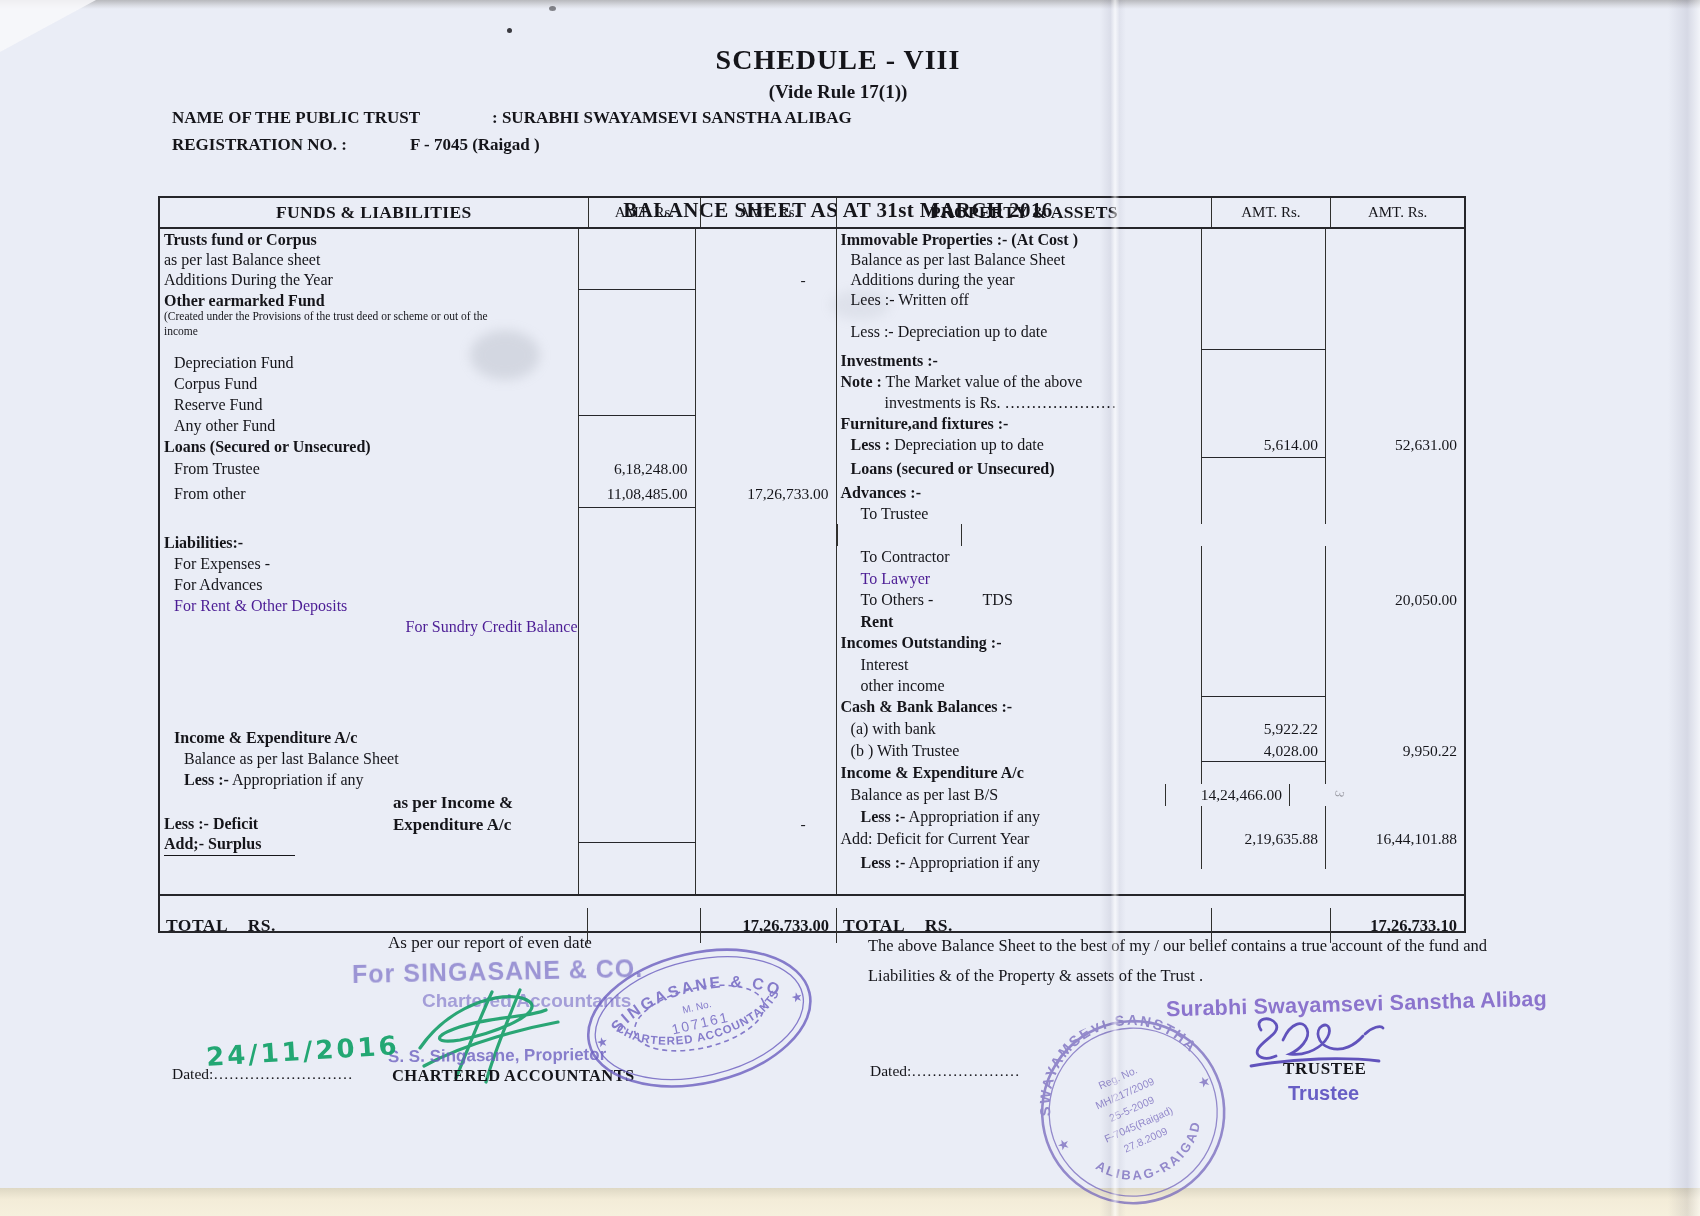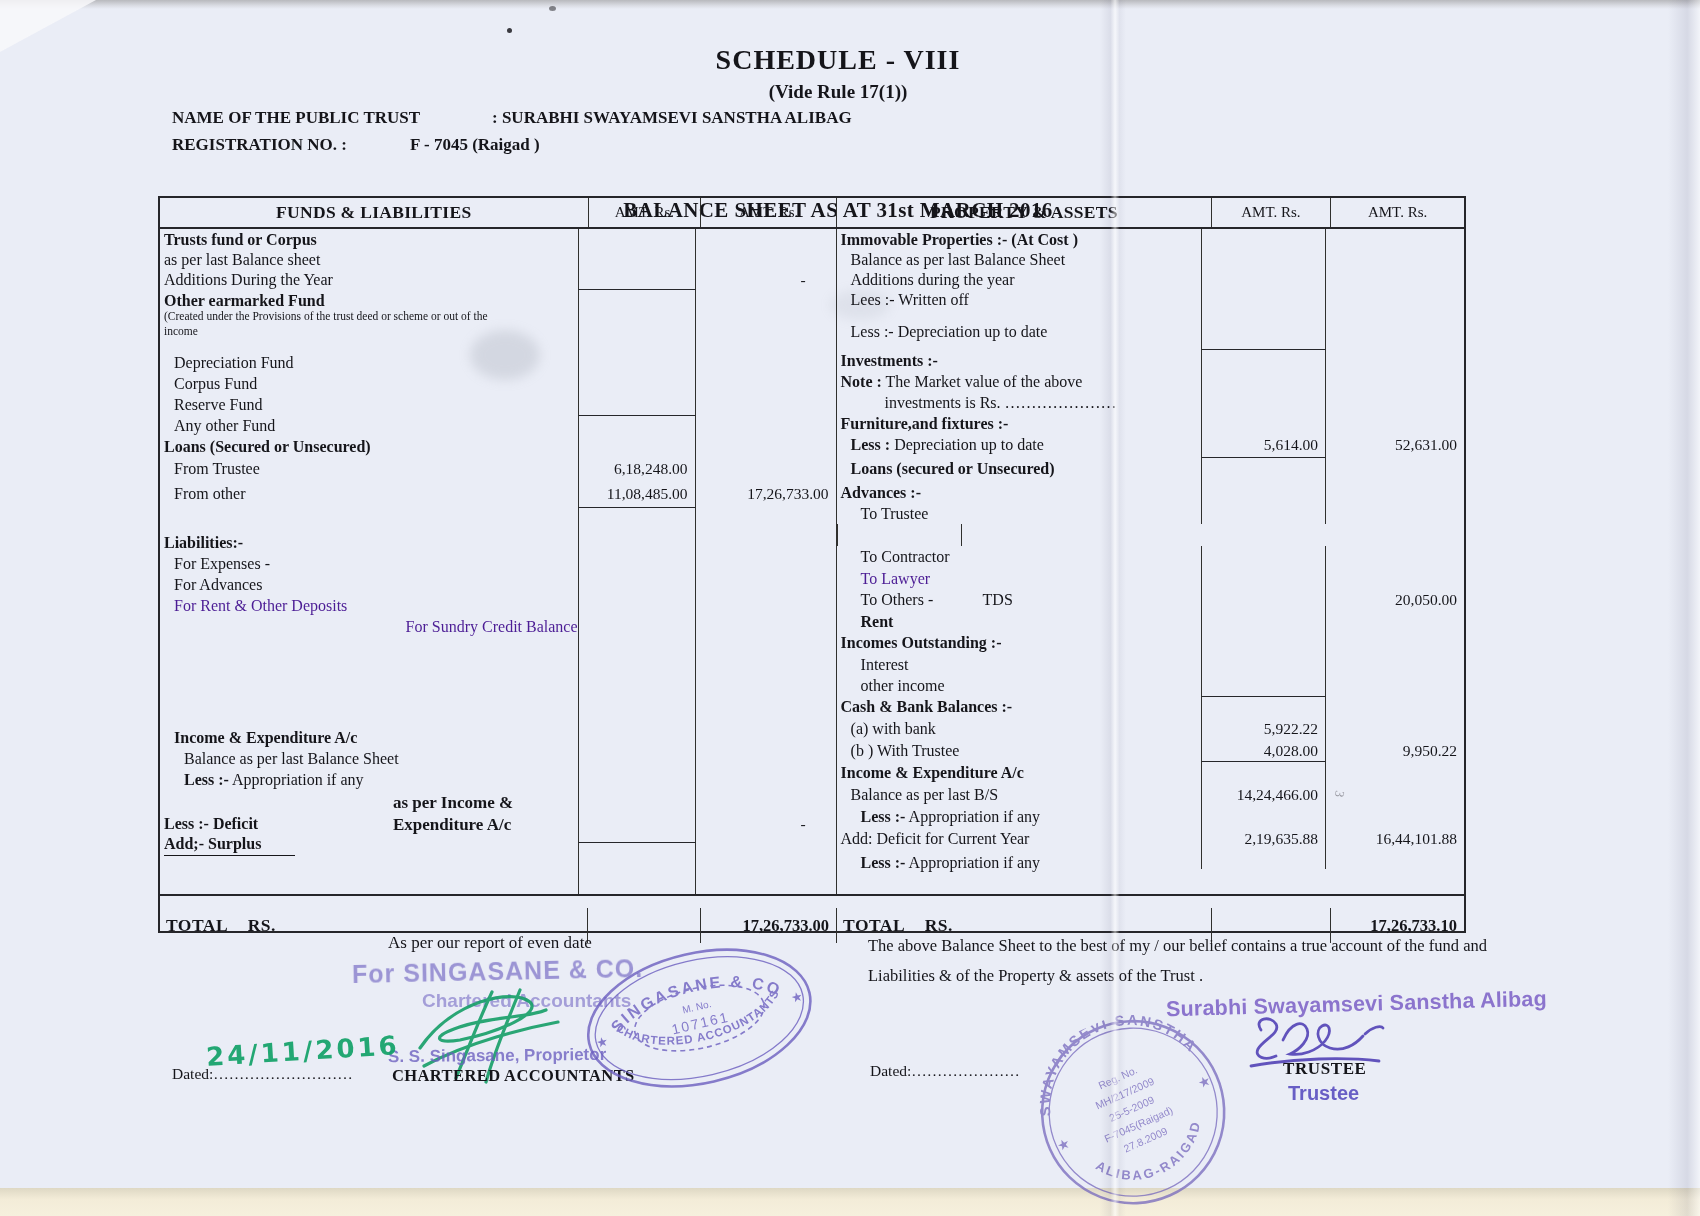--- a/index.html
+++ b/index.html
@@ -391,21 +391,21 @@
           <div class="row" style="height: 22px;">
             <div class="lbl" style="padding-left: 14px;"><span>(b ) With Trustee</span></div>
             <div class="a1 ua1">4,028.00</div>
             <div class="a2">9,950.22</div>
           </div>
           <div class="row bold" style="height: 22px;">
             <div class="lbl"><span>Income &amp; Expenditure A/c</span></div>
             <div class="a1"></div>
             <div class="a2"></div>
           </div>
-          <div class="row" style="height: 22px;">
+          <div class="row" style="height: 22px; gap: 36px;">
             <div class="lbl" style="padding-left: 14px;"><span>Balance as per last B/S</span></div>
             <div class="a1">14,24,466.00</div>
             <div class="a2"></div>
           </div>
           <div class="row" style="height: 22px;">
             <div class="lbl" style="padding-left: 24px;"><b>Less :-</b><span> Appropriation if any</span></div>
             <div class="a1"></div>
             <div class="a2"></div>
           </div>
           <div class="row" style="height: 24px;">

